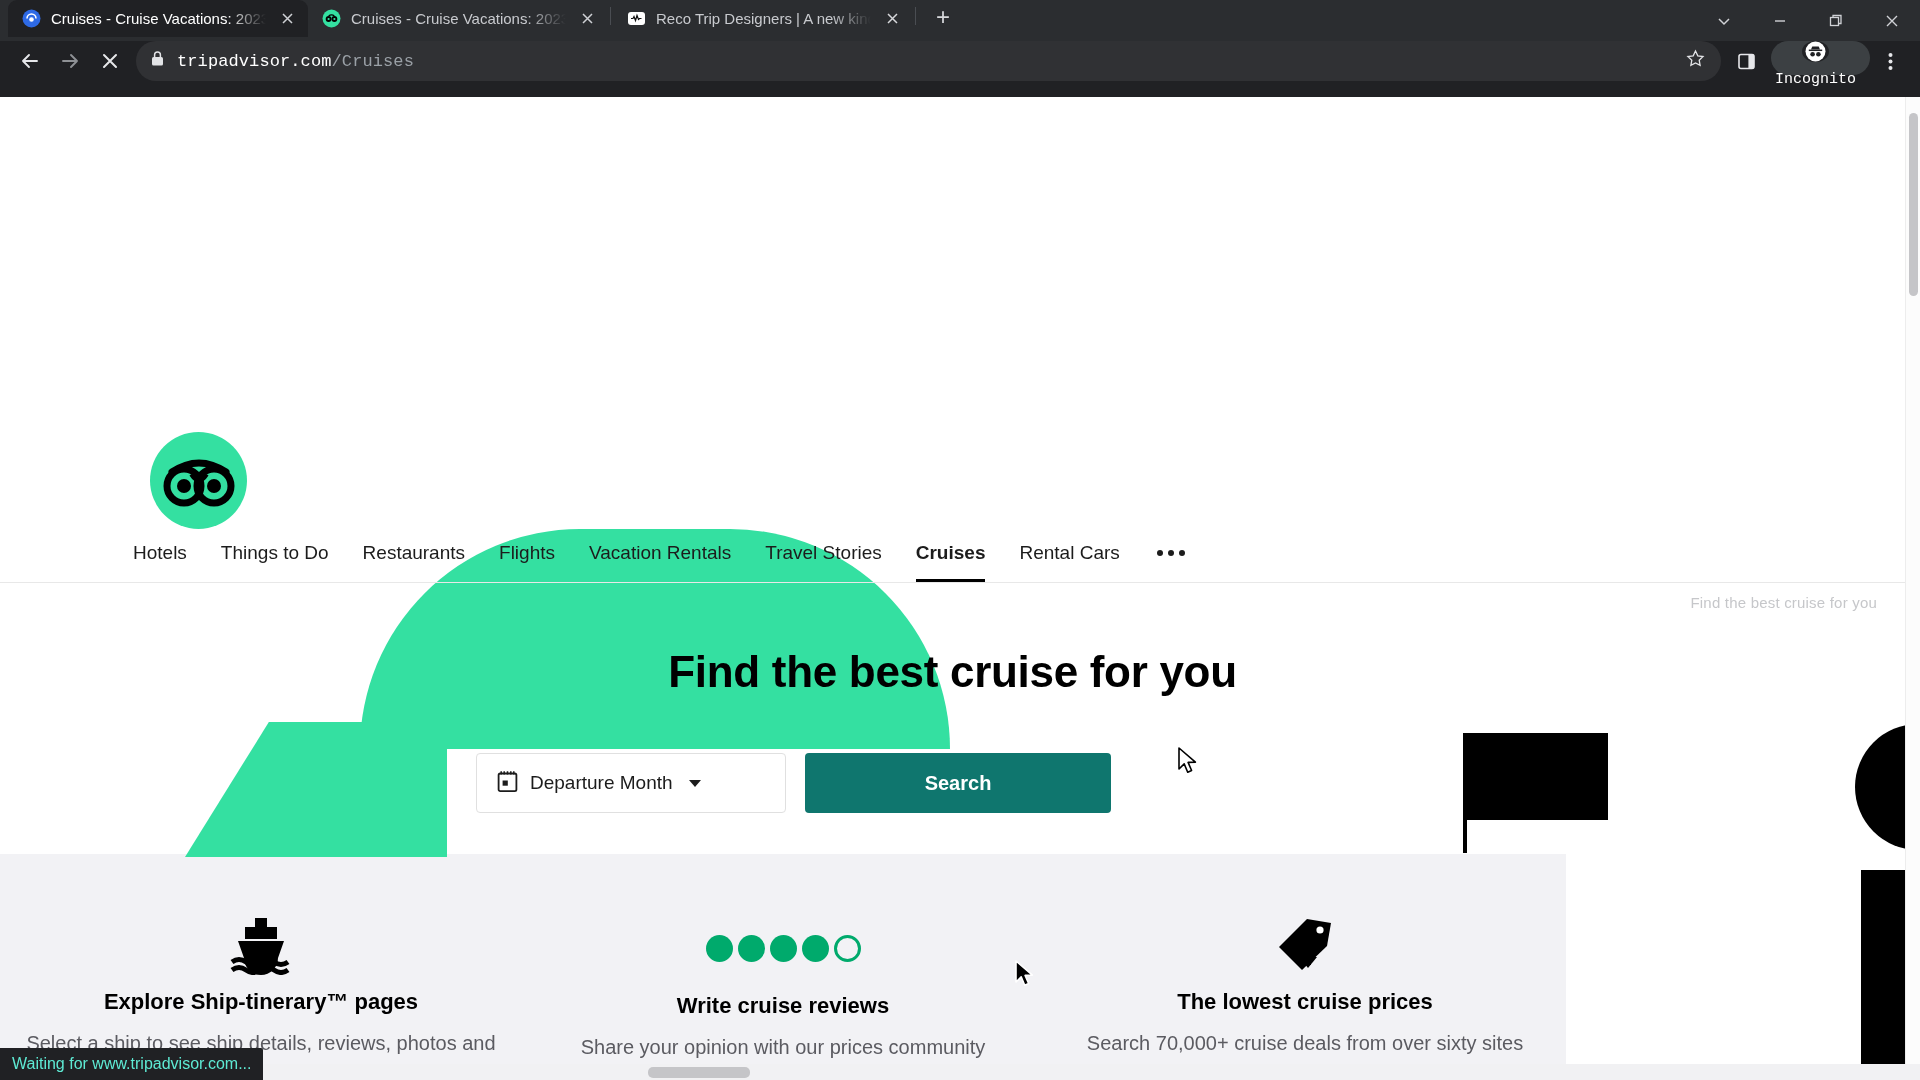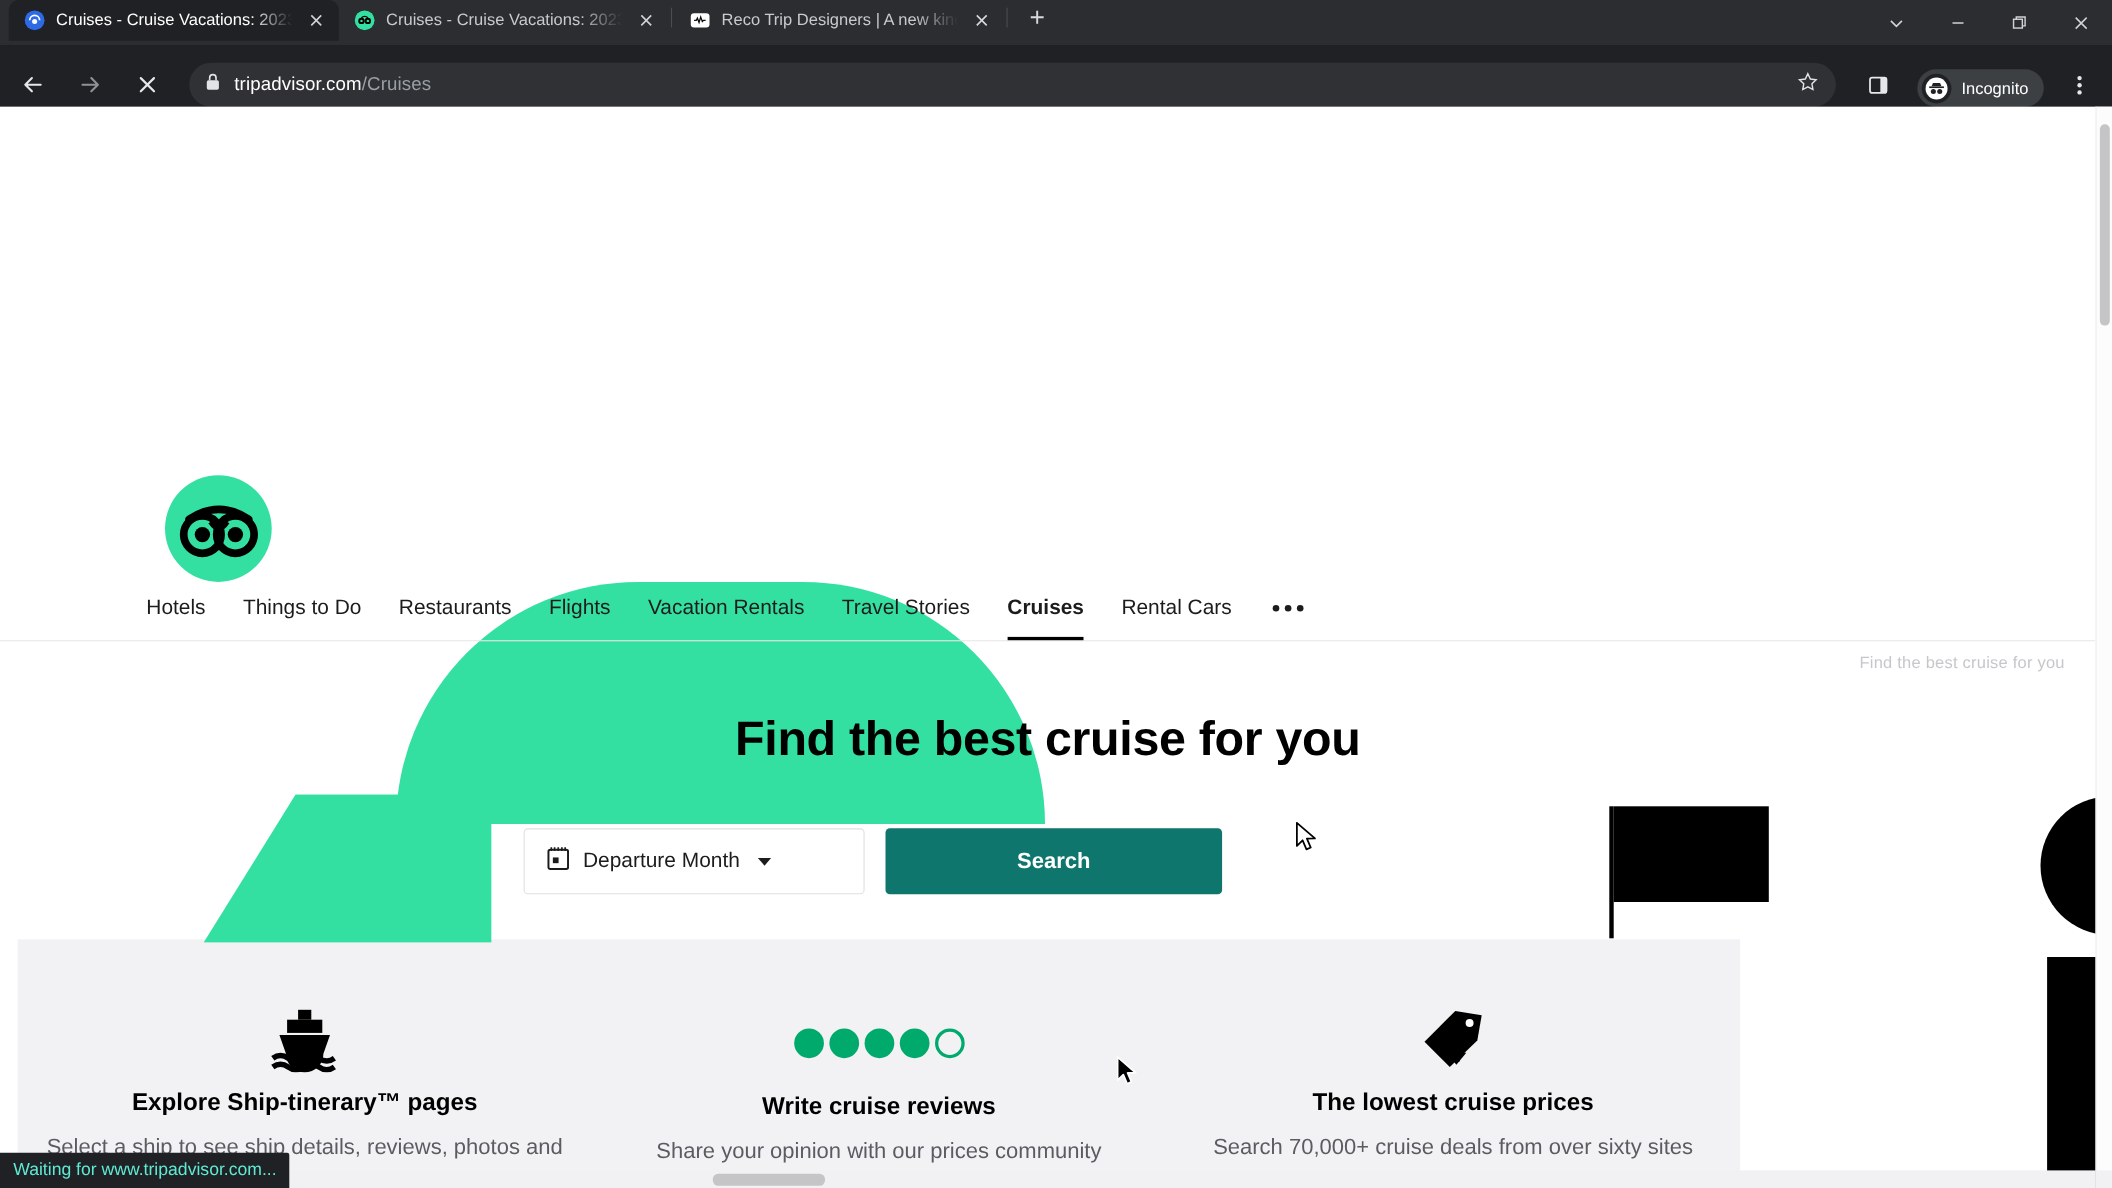--- a/index.html
+++ b/index.html
@@ -50,40 +50,40 @@
     color: #d7d8db; font-size: 24px; font-weight: 300; border-radius: 50%;
   }
   .wincontrols {
     position: absolute; right: 0; top: 0; height: 41px;
     display: flex; align-items: center;
   }
   .wc { width: 56px; height: 41px; display: flex; align-items: center; justify-content: center; color: #d0d2d6; }
 
   .toolbar {
     height: 56px; background: #202124;
-    display: flex; align-items: flex-end; gap: 12px; padding: 0 10px;
+    display: flex; align-items: flex-start; gap: 0; padding: 0 10px; font-family: Liberation Mono, monospace;
   }
   .navbtn {
     width: 40px; height: 40px; border-radius: 50%;
     display: flex; align-items: center; justify-content: center;
     color: #e6e7ea;
   }
   .omnibox {
     flex: 1 1 auto; height: 40px; background: #303134;
     border-radius: 20px; display: flex; align-items: center;
     padding: 0 14px; gap: 12px; margin: 0 6px; position: relative;
   }
   .omnibox .urltext { font-size: 17px; color: #ffffff; letter-spacing: .1px; }
   .omnibox .urltext .path { color: #9aa0a6; }
   .omnibox .star { position: absolute; right: 16px; color: #e2e3e6; }
   .tbicon { width: 40px; height: 40px; display: flex; align-items: center; justify-content: center; color: #e6e7ea; }
   .incognito-pill {
     height: 34px; display: flex; align-items: center; gap: 9px;
     background: #3c4043; border-radius: 17px; padding: 0 14px 0 4px;
-    color: #ffffff; font-size: 15px; margin-left: 4px;
+    color: #ffffff; font-size: 15px; margin-left: 4px; flex-direction: column;
   }
   .incognito-pill .avatar {
     width: 27px; height: 27px; border-radius: 50%; background: #202124;
     display: flex; align-items: center; justify-content: center;
   }
 
   
   .viewport {
     position: absolute; left: 0; top: 97px;
     width: 1920px; height: 983px; background: #ffffff; overflow: hidden;
@@ -167,21 +167,21 @@
     margin-left: 4px;
   }
   .searchbtn {
     width: 306px; height: 60px; background: #0f766e; color: #fff;
     border: none; border-radius: 4px; font-size: 20px; font-weight: bold;
     font-family: "Liberation Sans", sans-serif; display: flex;
     align-items: center; justify-content: center;
   }
 
   .features {
-    position: absolute; left: 16px; top: 757px; width: 1566px; height: 226px;
+    position: absolute; left: 0; top: 757px; width: 1566px; height: 226px;
     background: #f2f2f5; display: flex; z-index: 1;
   }
   .fcard {
     flex: 1 1 0; display: flex; flex-direction: column;
     align-items: center; padding-top: 63px;
   }
   .ficon { height: 62px; display: flex; align-items: center; justify-content: center; }
   .ftitle { font-size: 22px; font-weight: bold; color: #000; margin-top: 14px; }
   .fdesc {
     font-size: 20px; color: #5b5b61; margin-top: 13px;

